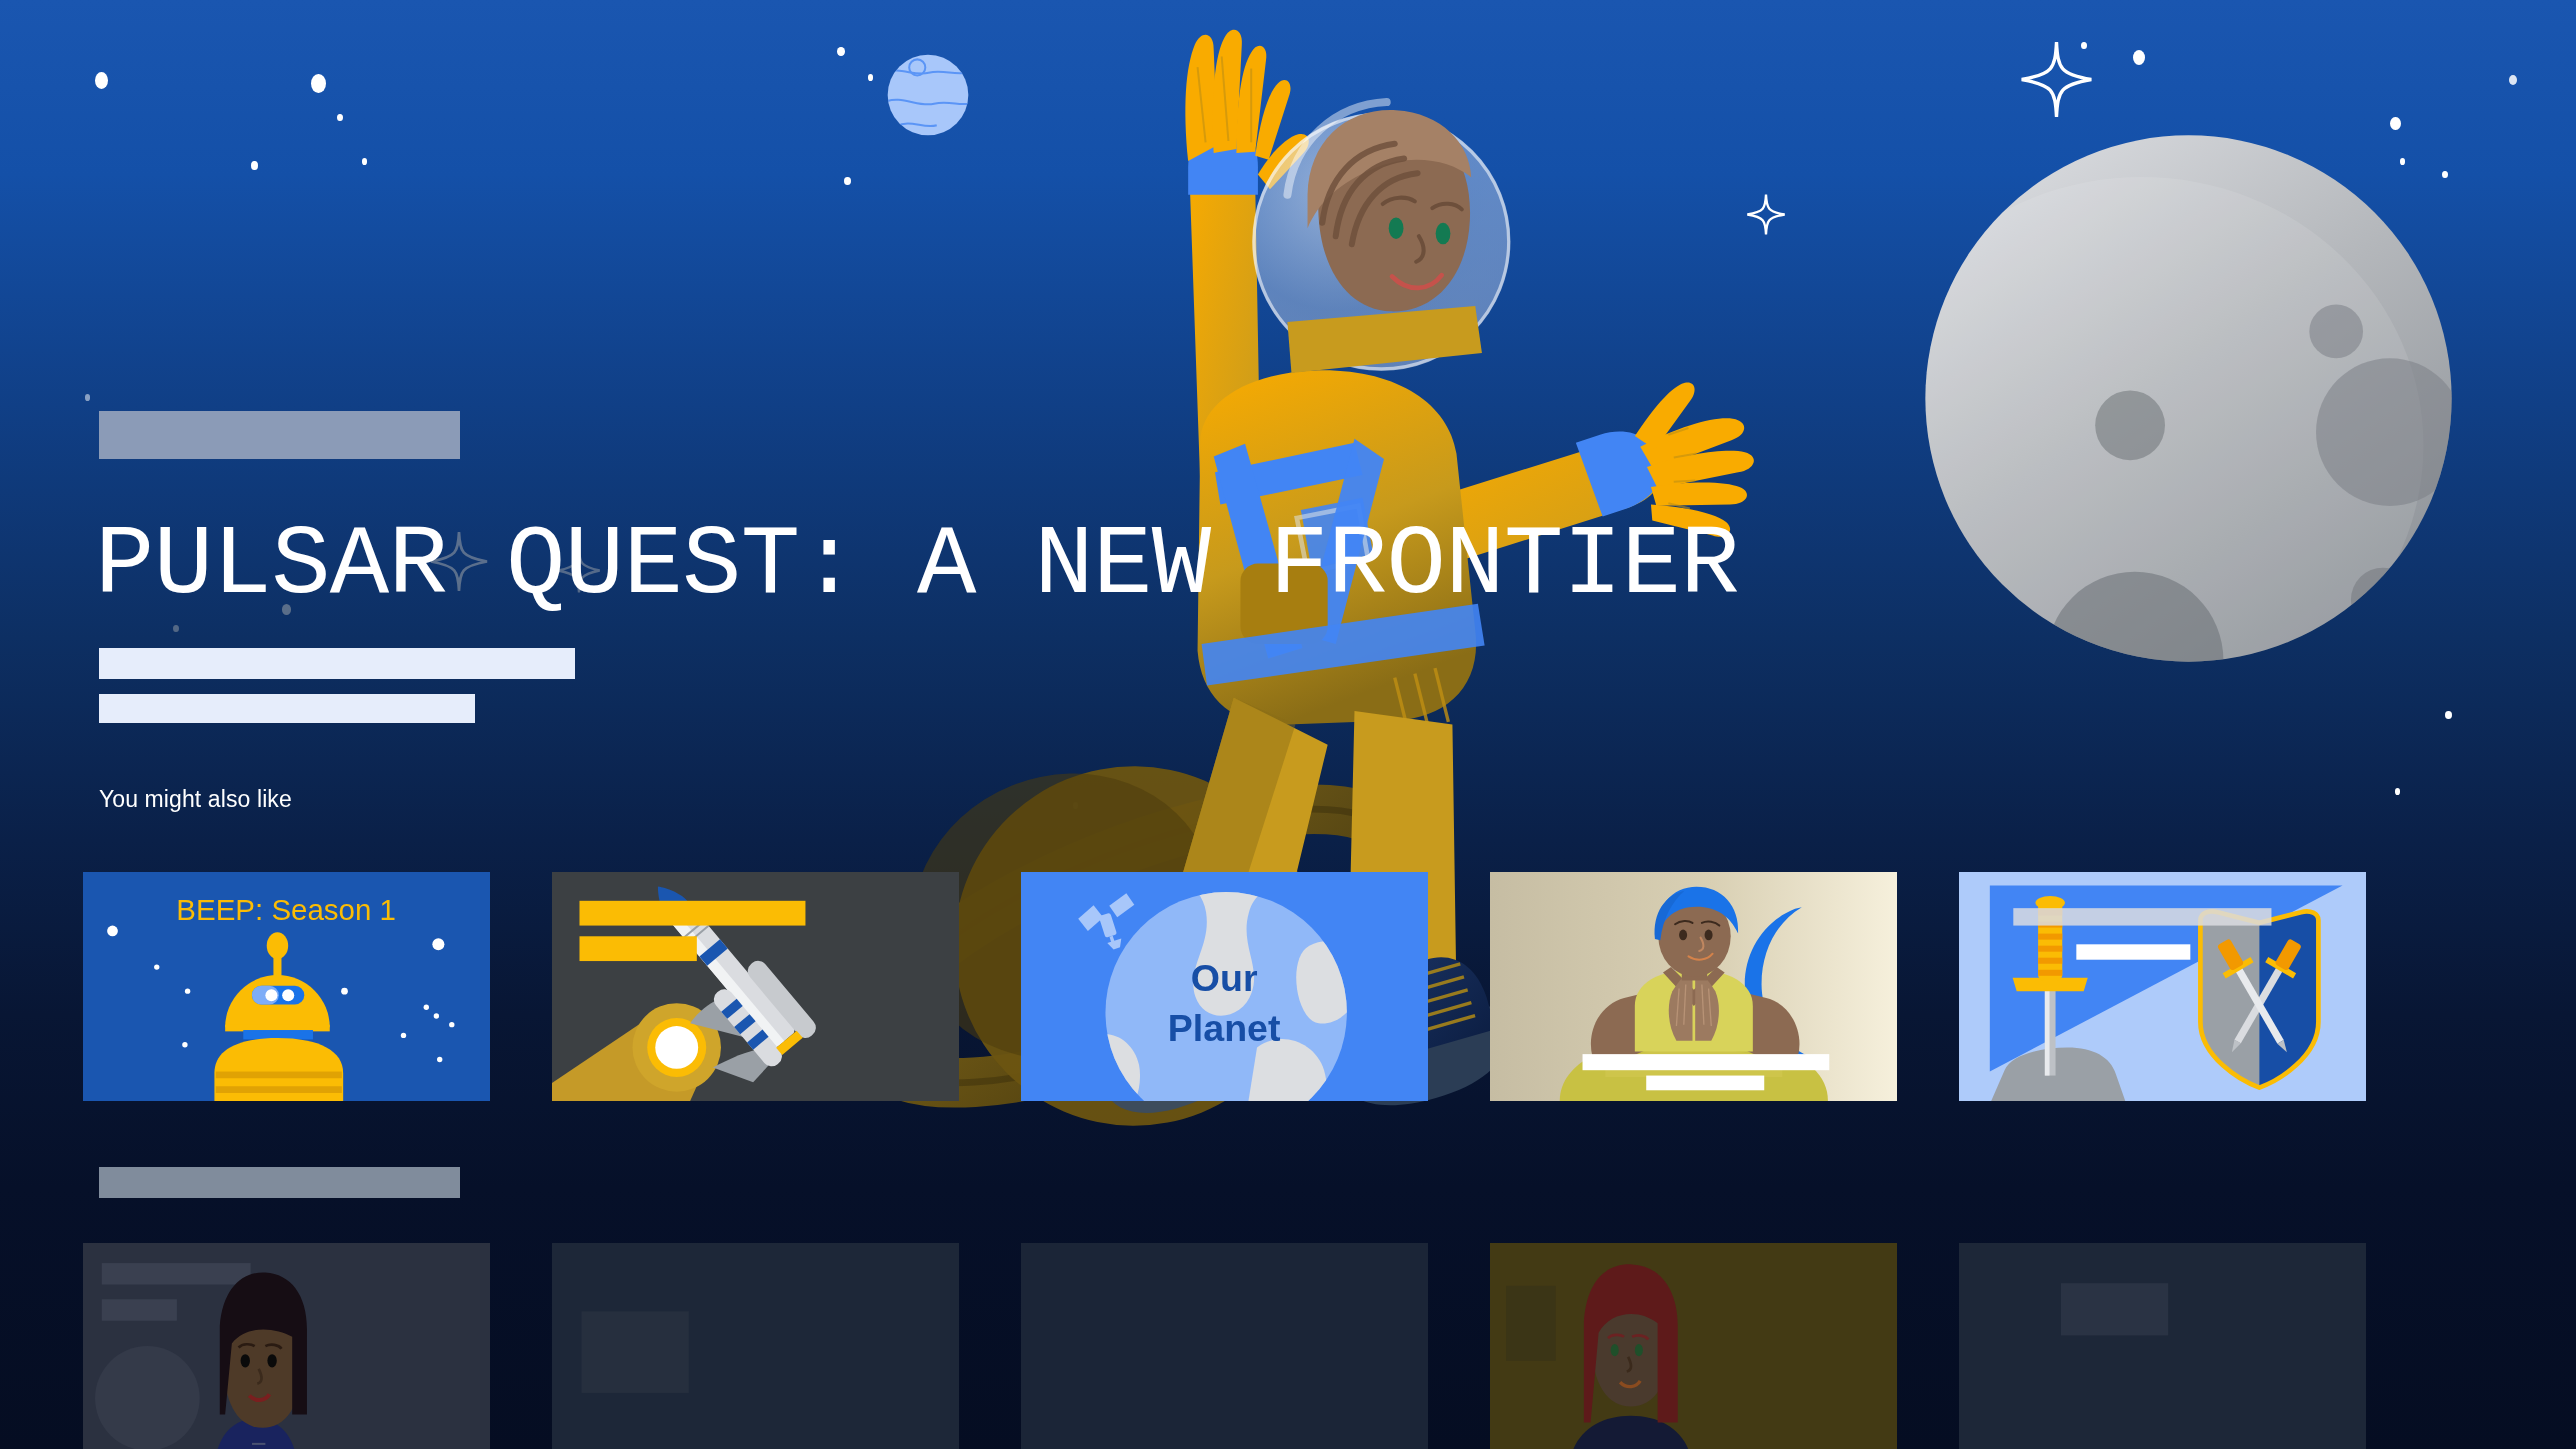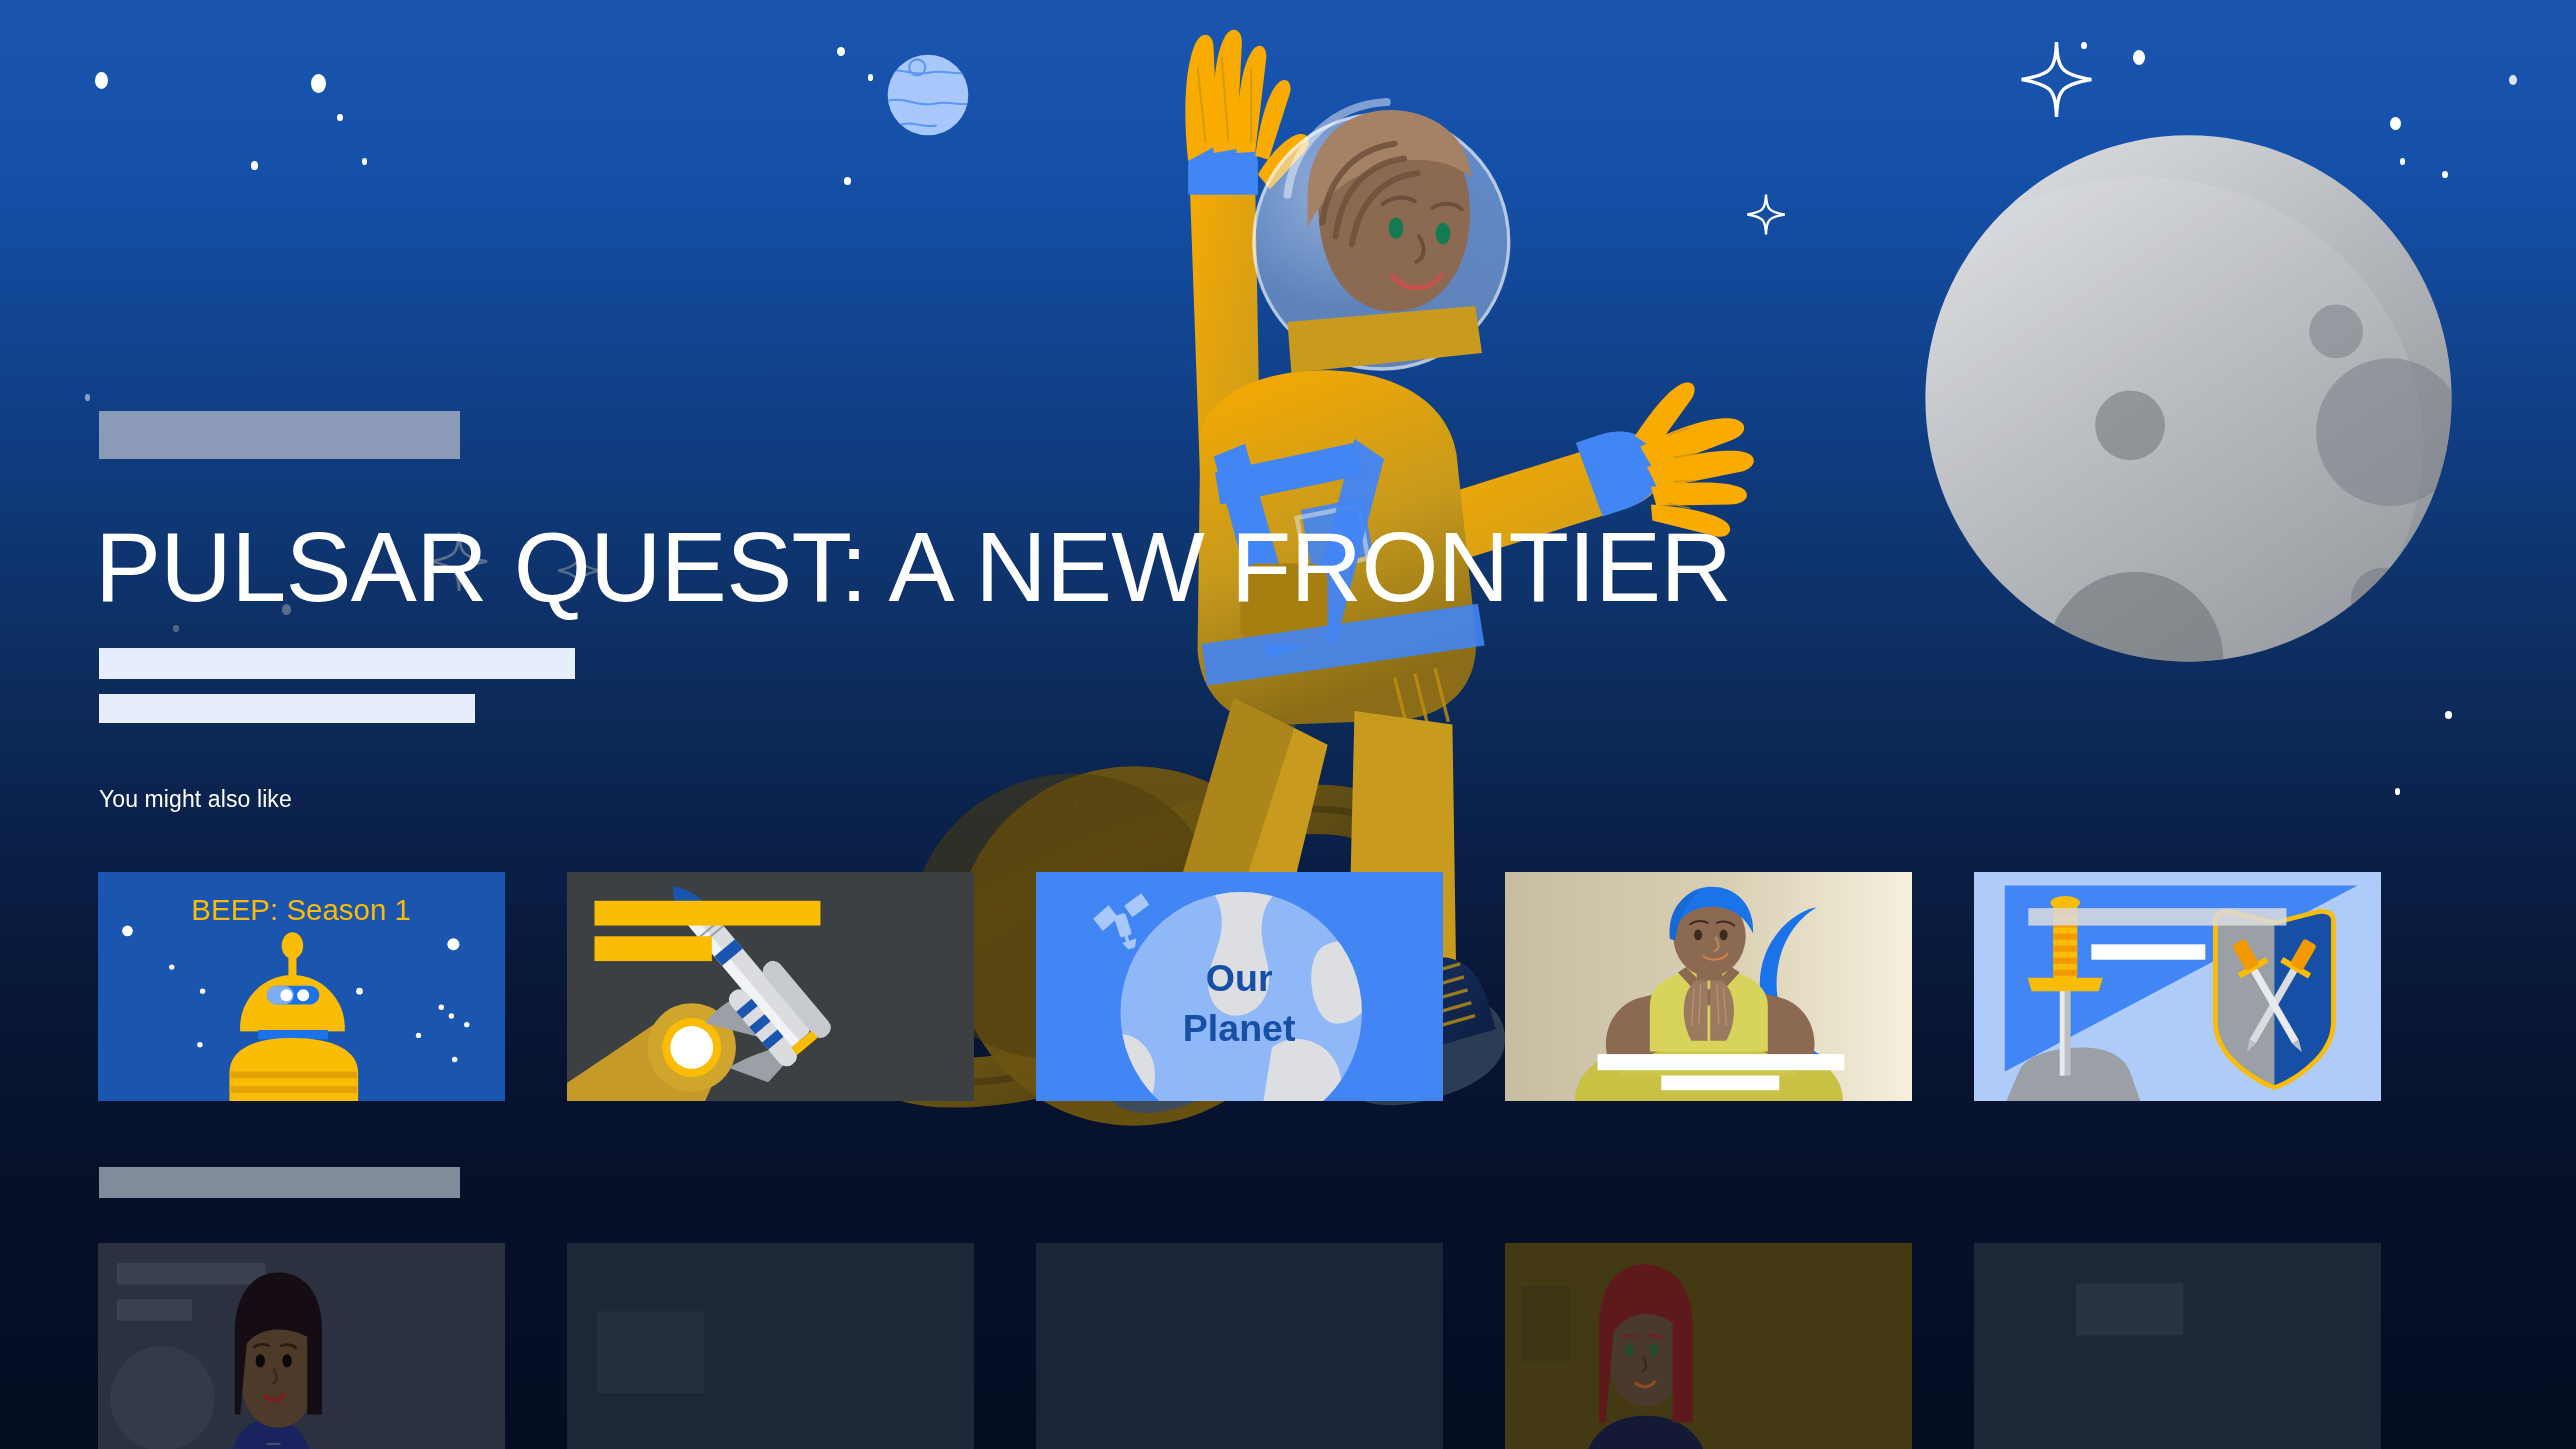--- a/index.html
+++ b/index.html
@@ -52,20 +52,21 @@
     margin-bottom:58px;
   }
   .hero-title {
     font-size:99px;
     line-height:1;
     font-weight:400;
     letter-spacing:-0.7px;
     color:#ffffff;
     white-space:nowrap;
     margin-left:-4px;
+    font-family:Liberation Mono, monospace;
   }
   .ph-sub1 {
     width:476px; height:31px;
     background:#e6edfb;
     margin-top:32px;
   }
   .ph-sub2 {
     width:376px; height:29.5px;
     background:#e6edfb;
     margin-top:14.8px;
@@ -79,21 +80,21 @@
     color:#ffffff;
     letter-spacing:0.1px;
   }
   .row-ph-bar {
     position:absolute;
     left:99px;
     width:361px; height:31px;
     background:#808c9c;
   }
 
-  .card-row { position:absolute; left:98px; display:flex; gap:62px; }
+  .card-row { position:absolute; left:83px; display:flex; gap:62px; }
   .card {
     width:407px; height:229px;
     position:relative;
     overflow:hidden;
     flex:0 0 auto;
     background:#12213c;
   }
   .card svg { display:block; width:100%; height:100%; }
   .card.blank { background:#1d2738; }
   .card.blank2 { background:#1b2537; }

